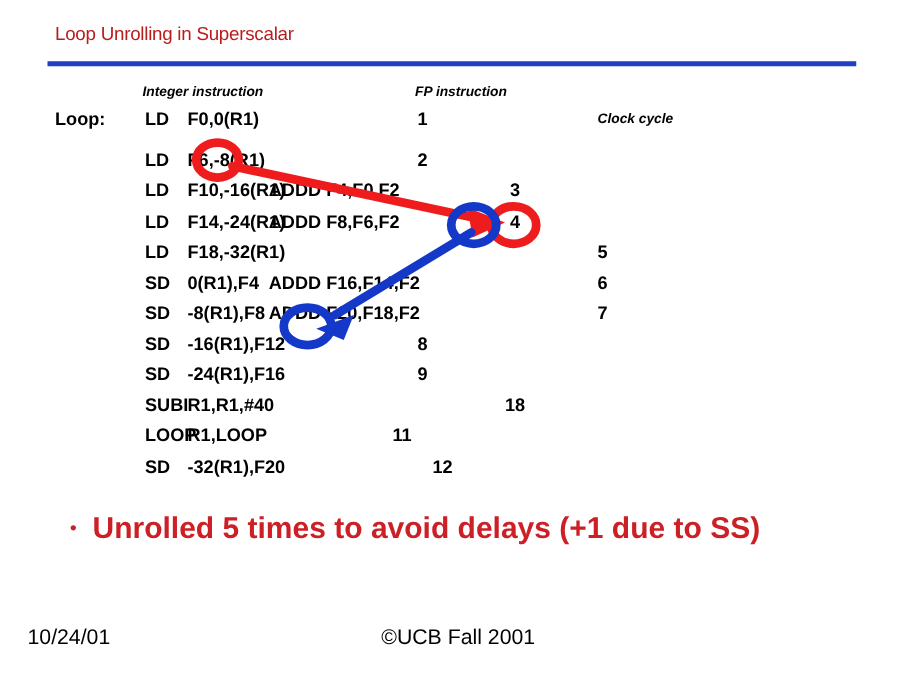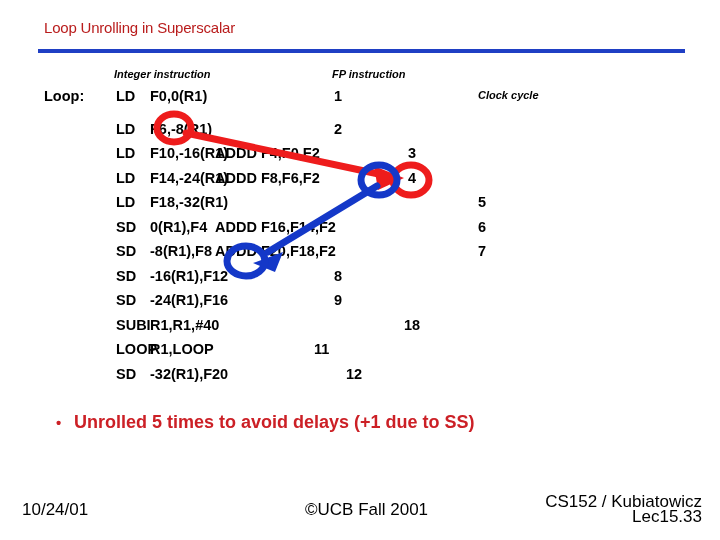--- a/index.html
+++ b/index.html
@@ -94,21 +94,21 @@
 
   
   #bullets {
     position: absolute;
     left: 44px;
     top: 408px;
     width: 640px;
   }
   .bullet {
     position: relative;
-    font-size: 18px;
+    font-size: 24px;
     font-weight: bold;
     color: #cc2026;
     line-height: 29px;
     white-space: nowrap;
     padding-left: 22px;
   }
   .bullet::before {
     content: "\2022";
     position: absolute;
     left: 4px;
@@ -223,16 +223,14 @@
     <ellipse cx="379" cy="180" rx="18" ry="15" fill="none" stroke="#1438c8" stroke-width="7"></ellipse>
     <ellipse cx="246" cy="261" rx="19" ry="15" fill="none" stroke="#1438c8" stroke-width="7"></ellipse>
   </svg>
 
   <div id="bullets">
     <div class="bullet" id="bullet-0">Unrolled 5 times to avoid delays (+1 due to SS)</div>
   </div>
 
   <div class="footer-txt" id="footer-date">10/24/01</div>
   <div class="footer-txt" id="footer-center">©UCB Fall 2001</div>
-  <div class="footer-txt" id="footer-right">CS152 / Kubiatowicz
-Lec15.33</div>
 
 </div>
 
 </body></html>

